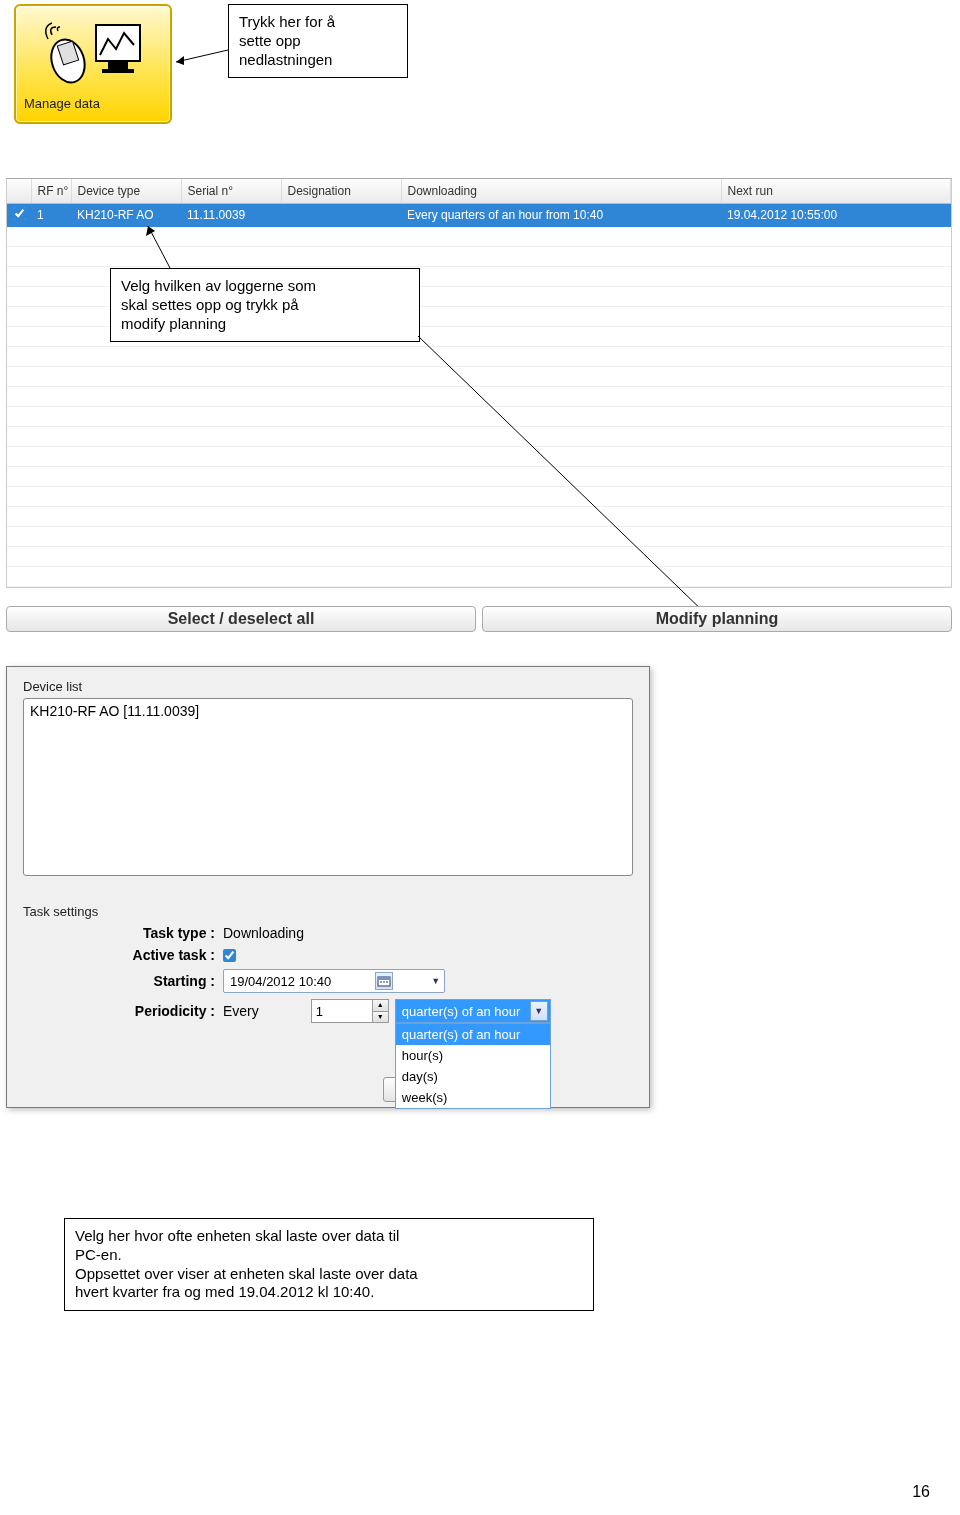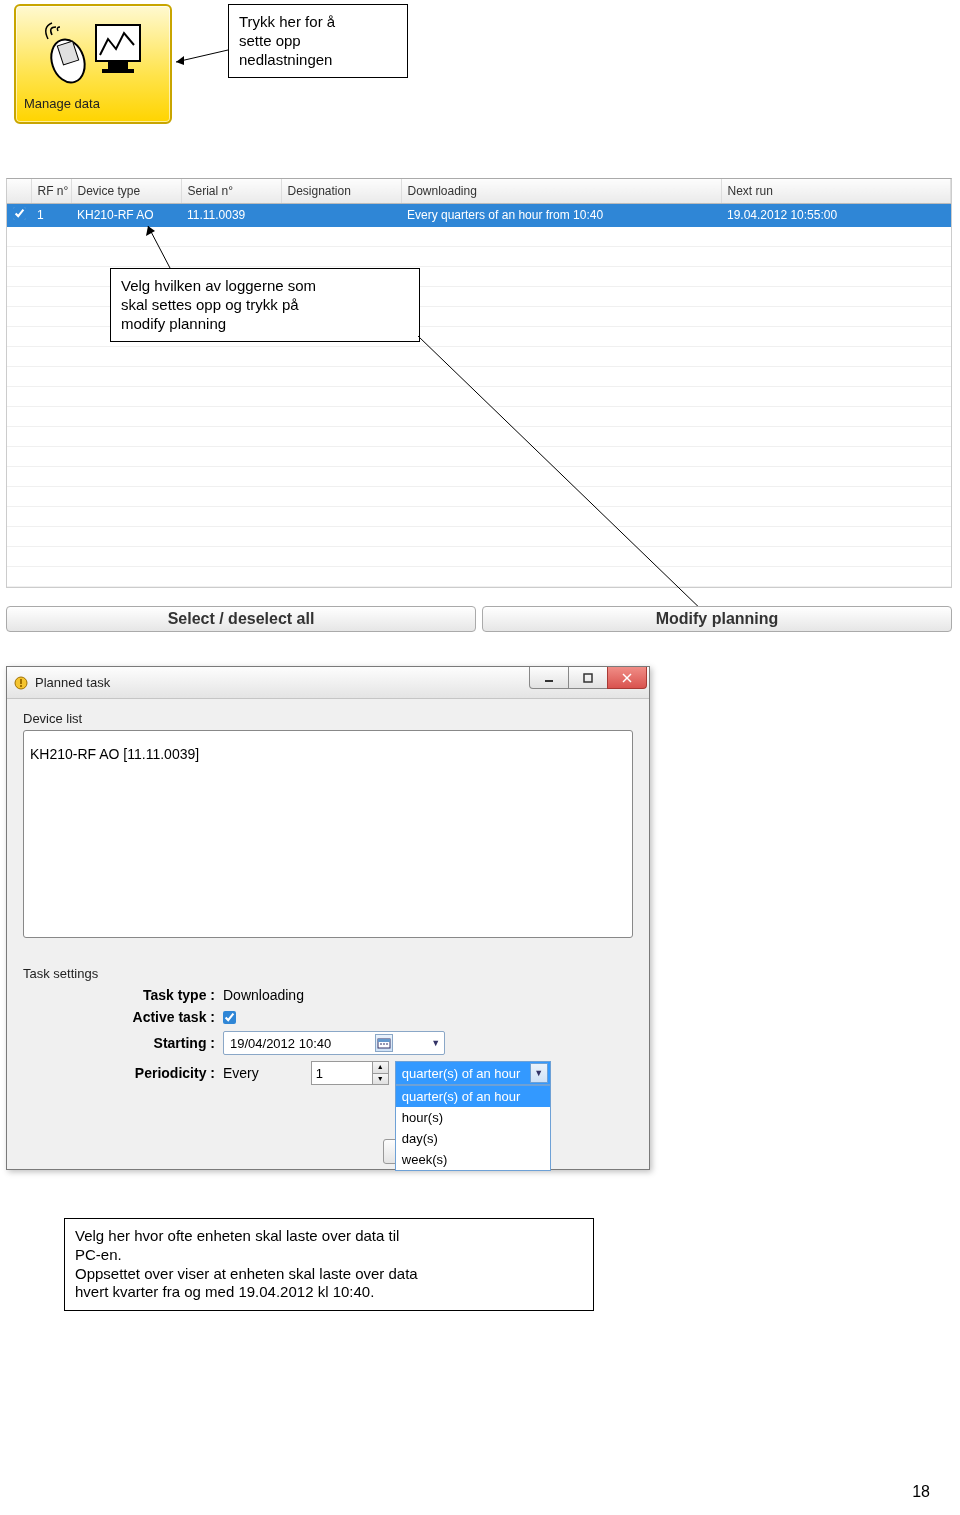--- a/index.html
+++ b/index.html
@@ -30,21 +30,21 @@
   .titlebar { height: 32px; background: linear-gradient(#fdfdfd, #e4e4e4); border-bottom: 1px solid #c5c5c5; display: flex; align-items: center; padding: 0 6px; position: relative; }
   .titlebar .win-icon { width: 16px; height: 16px; margin-right: 6px; }
   .titlebar .ttl { font-size: 13px; color: #222; }
   .win-btns { position: absolute; right: 2px; top: 0; display: flex; }
   .win-btn { width: 40px; height: 22px; border: 1px solid #888; border-top: none; margin-left: -1px; background: linear-gradient(#fdfdfd,#e2e2e2); display:flex; align-items:center; justify-content:center; font-size:11px; }
   .win-btn.close { background: linear-gradient(#f08d86,#d9534f); color:#fff; border-color:#a83a35; border-radius: 0 0 4px 0; }
   .win-btn.min { border-radius: 0 0 0 4px; }
 
   .dlg-body { padding: 12px 16px 18px 16px; }
   .sec-label { font-size: 13px; color: #222; margin-bottom: 4px; }
-  .listbox { width: 100%; height: 208px; background: #fff; border: 1px solid #888; border-radius: 3px; padding: 15px 6px; font-size: 14px; color: #000; }
+  .listbox { width: 100%; height: 178px; background: #fff; border: 1px solid #888; border-radius: 3px; padding: 4px 6px; font-size: 14px; color: #000; }
   .task-settings { margin-top: 28px; }
   .form-row { display: flex; align-items: center; margin: 6px 0; }
   .form-row .flabel { width: 200px; text-align: right; font-weight: bold; font-size: 14px; padding-right: 8px; }
   .form-row .fval { font-size: 14px; display:flex; align-items:center; gap:6px; }
   .date-field { display:inline-flex; align-items:center; border:1px solid #8aa7c7; background:#fff; height:24px; padding:0 4px 0 6px; font-size:13px; border-radius:2px;gap:36px; }
   .date-drop { width:18px; height:18px; border:1px solid #8aa7c7; background:linear-gradient(#eaf2fb,#cfe2f7); margin-left:8px; display:flex; align-items:center; justify-content:center; font-size:9px; color:#336; }
   .spin { display:inline-flex; border:1px solid #999; background:#fff; height:24px; align-items:center; }
   .spin input { border:none; width:60px; padding:0 4px; font-size:13px; height:22px; }
   .spin .spinbtns { display:flex; flex-direction:column; }
   .spin .spinbtns div { width:16px; height:11px; border-left:1px solid #999; background:linear-gradient(#f6f6f6,#e0e0e0); font-size:7px; text-align:center; line-height:10px; }
@@ -309,46 +309,20 @@
   <line x1="2" y1="2" x2="292" y2="282" stroke="#000" stroke-width="1"></line>
   <polygon points="292,282 281,279 287,272" fill="#000"></polygon>
 </svg>
 
 <div class="tbl-btns">
   <div class="pill-btn">Select / deselect all</div>
   <div class="pill-btn">Modify planning</div>
 </div>
 
 <div class="dialog">
-  <div class="titlebar">
-    <svg class="win-icon" viewBox="0 0 16 16">
-        <circle cx="8" cy="8" r="6" fill="#f4c430" stroke="#a07000"></circle>
-        <rect x="7" y="4" width="2" height="5" fill="#a07000"></rect>
-        <rect x="7" y="10" width="2" height="2" fill="#a07000"></rect>
-      </svg>
-    <span class="ttl">Planned task</span>
-    <div class="win-btns">
-      <div class="win-btn min">
-          <svg width="10" height="10">
-            <rect x="1" y="7" width="8" height="2" fill="#333"></rect>
-          </svg>
-        </div>
-      <div class="win-btn">
-          <svg width="10" height="10">
-            <rect x="1" y="1" width="8" height="8" fill="none" stroke="#333" stroke-width="1.5"></rect>
-          </svg>
-        </div>
-      <div class="win-btn close">
-          <svg width="10" height="10">
-            <line x1="1" y1="1" x2="9" y2="9" stroke="#fff" stroke-width="1.5"></line>
-            <line x1="9" y1="1" x2="1" y2="9" stroke="#fff" stroke-width="1.5"></line>
-          </svg>
-        </div>
-    </div>
-  </div>
   <div class="dlg-body">
     <div class="sec-label">Device list</div>
     <div class="listbox">
       <div>KH210-RF AO [11.11.0039]</div>
     </div>
 
     <div class="task-settings">
       <div class="sec-label">Task settings</div>
 
       <div class="form-row">
@@ -415,13 +389,13 @@
   </div>
 </div>
 
 <div class="callout" style="left:64px; top:1218px; width:530px;">
   <span style="white-space:pre-line;">Velg her hvor ofte enheten skal laste over data til
 PC-en.
 Oppsettet over viser at enheten skal laste over data
 hvert kvarter fra og med 19.04.2012 kl 10:40.</span>
 </div>
 
-<div class="page-num">18</div>
+<div class="page-num">16</div>
 
 </body></html>

